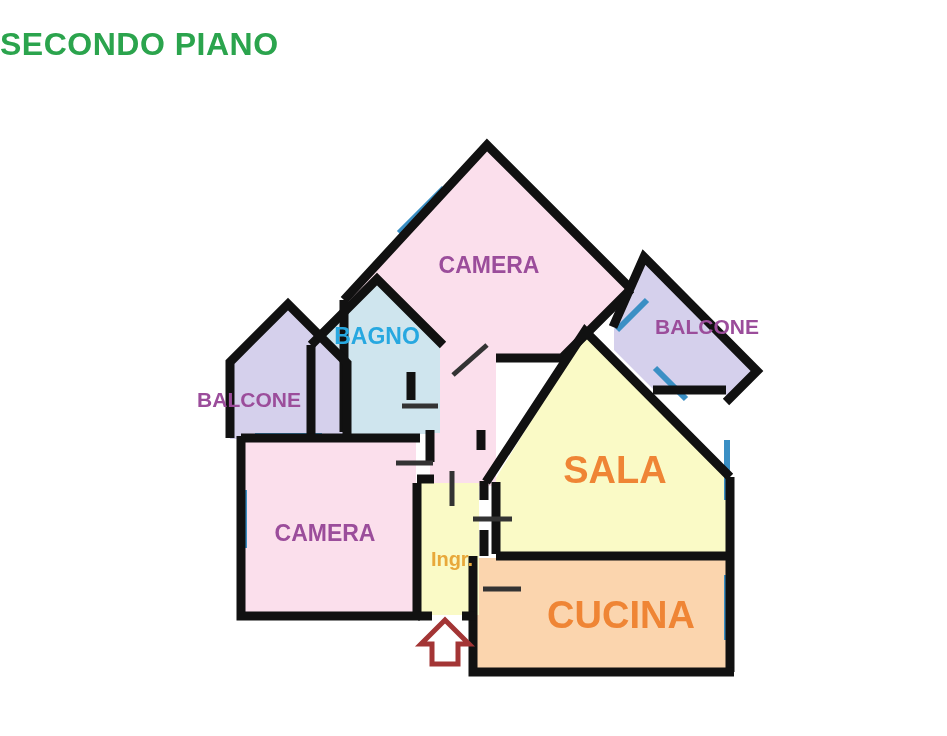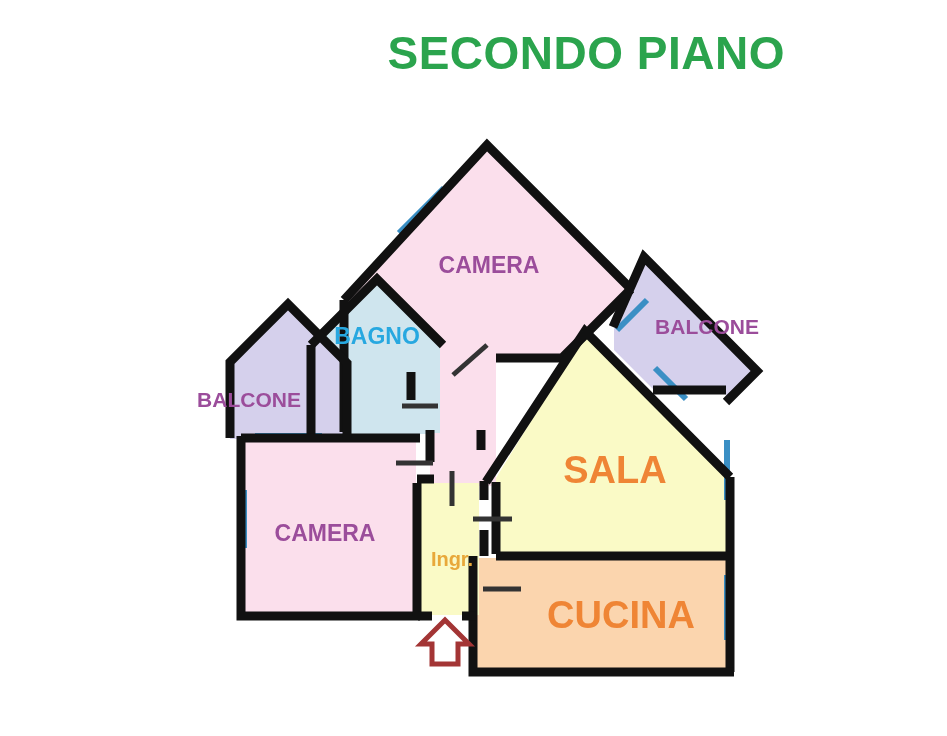--- a/index.html
+++ b/index.html
@@ -18,23 +18,23 @@
     width: 947px;
     height: 736px;
     position: relative;
     background: #ffffff;
   }
   #plan-title {
     position: absolute;
     top: 26px;
     left: 0;
     width: 785px;
-    text-align: right;
+    text-align: left;
     font-family: "Liberation Sans", sans-serif;
-    font-size: 46px;
+    font-size: 32px;
     font-weight: bold;
     letter-spacing: 0.5px;
     color: #2ba44d;
     user-select: none;
   }
   #plan-svg {
     position: absolute;
     top: 0;
     left: 0;
   }

